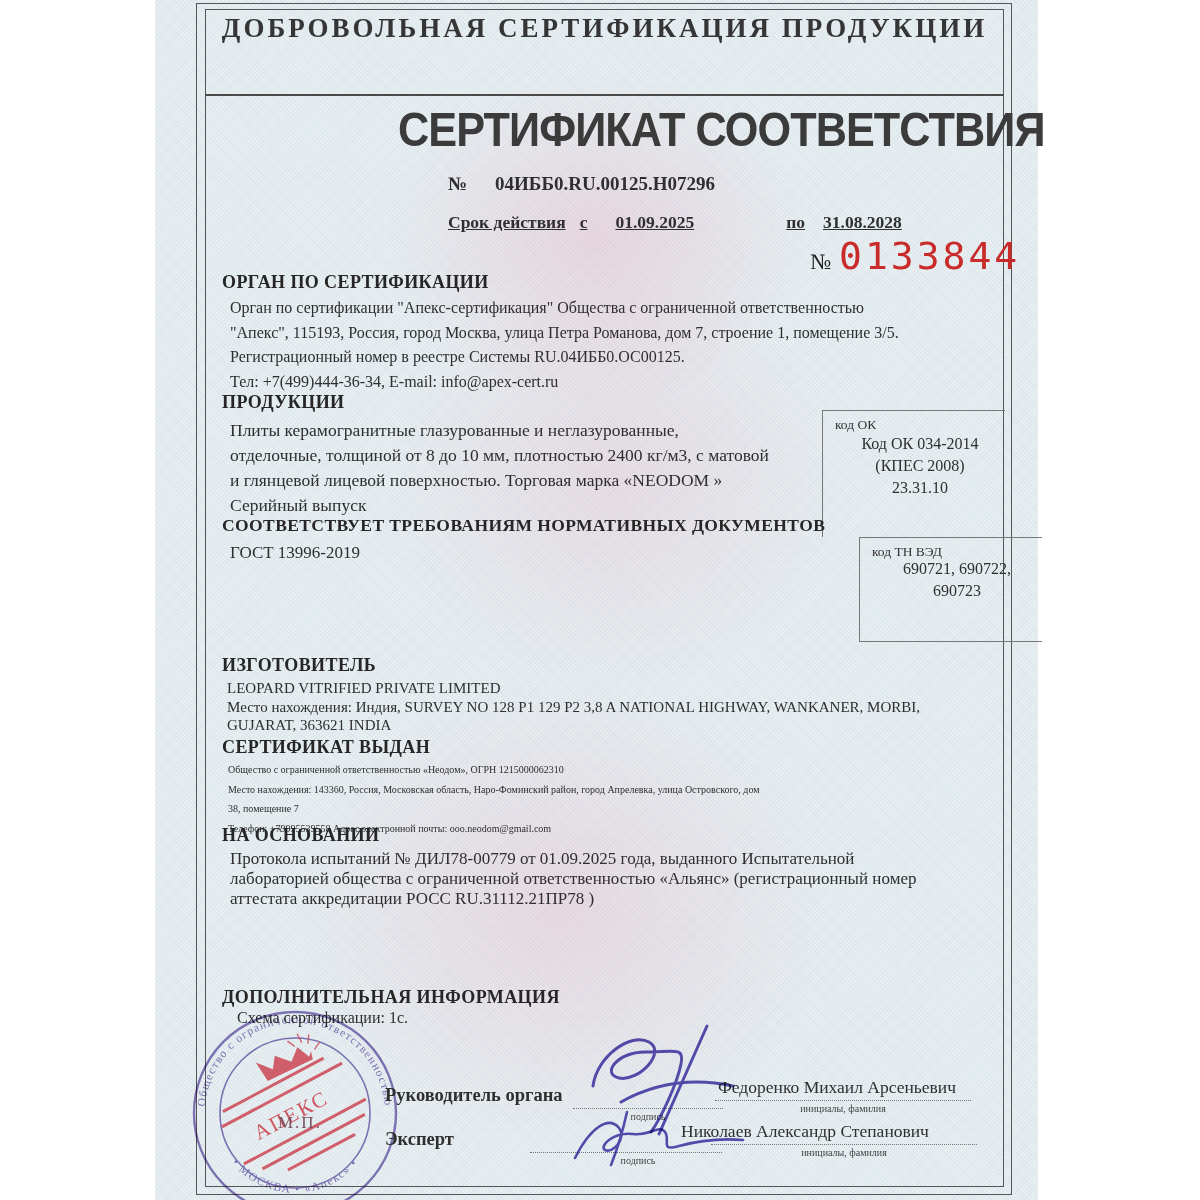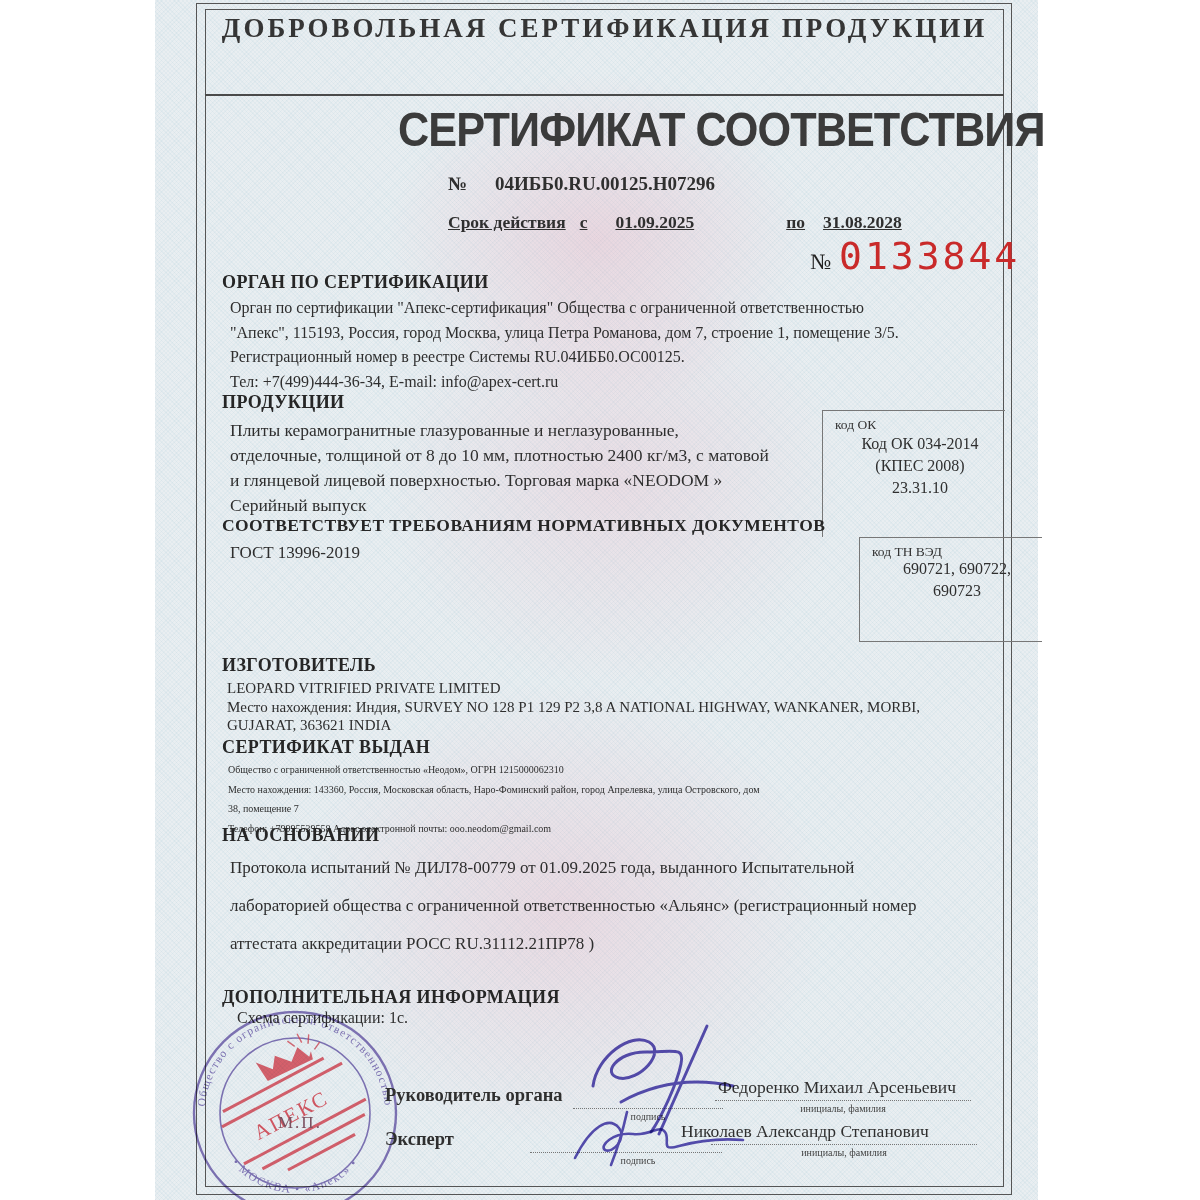--- a/index.html
+++ b/index.html
@@ -104,21 +104,21 @@
 Место нахождения: Индия, SURVEY NO 128 P1 129 P2 3,8 A NATIONAL HIGHWAY, WANKANER, MORBI,
 GUJARAT, 363621 INDIA</div>
 
   <div class="abs h" style="top:737px;left:67px;">СЕРТИФИКАТ ВЫДАН</div>
   <div class="abs t" style="top:760px;left:73px;width:775px;font-size:10px;line-height:19.5px;">Общество с ограниченной ответственностью «Неодом», ОГРН 1215000062310
 Место нахождения: 143360, Россия, Московская область, Наро-Фоминский район, город Апрелевка, улица Островского, дом
 38, помещение 7
 Телефон: +79995539558 Адрес электронной почты: ooo.neodom@gmail.com</div>
 
   <div class="abs h" style="top:825px;left:67px;">НА ОСНОВАНИИ</div>
-  <div class="abs t" style="top:849px;left:75px;width:745px;font-size:17px;line-height:38px;">Протокола испытаний № ДИЛ78-00779 от 01.09.2025 года, выданного Испытательной
+  <div class="abs t" style="top:849px;left:75px;width:745px;font-size:17px;line-height:20px;">Протокола испытаний № ДИЛ78-00779 от 01.09.2025 года, выданного Испытательной
 лабораторией общества с ограниченной ответственностью «Альянс» (регистрационный номер
 аттестата аккредитации РОСС RU.31112.21ПР78  )</div>
 
   <div class="abs h" style="top:987px;left:67px;">ДОПОЛНИТЕЛЬНАЯ ИНФОРМАЦИЯ</div>
   <div class="abs t" style="top:1009px;left:82px;font-size:16px;">Схема сертификации: 1с.</div>
 
   <svg class="abs stamp" viewBox="0 0 214 214">
     <circle cx="107" cy="107" r="101" fill="none" stroke="#7a68b4" stroke-width="2.4"></circle>
     <circle cx="107" cy="107" r="75" fill="none" stroke="#7a68b4" stroke-width="1.6"></circle>
     <defs>

